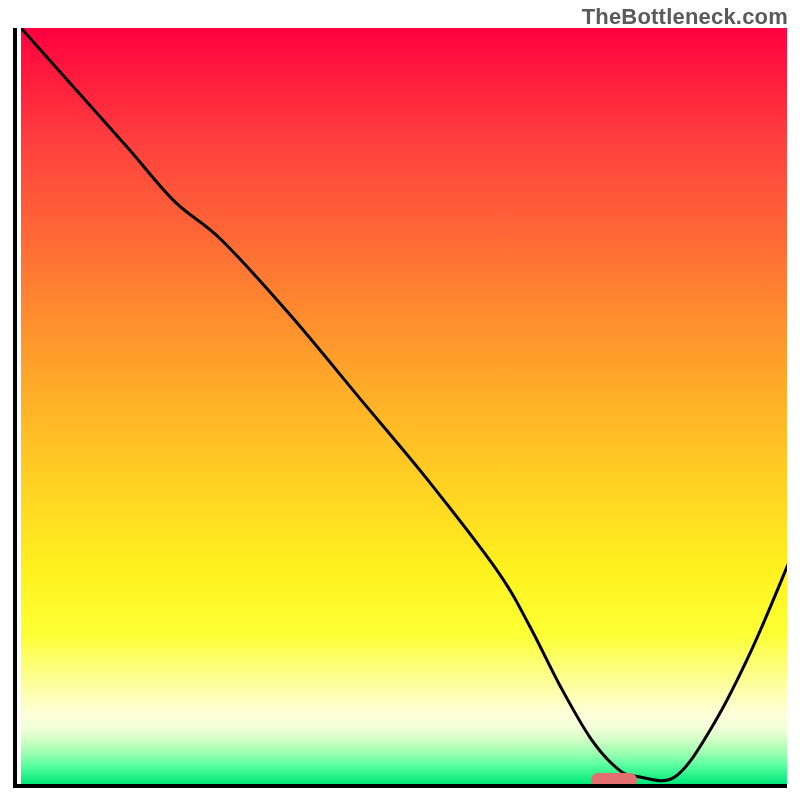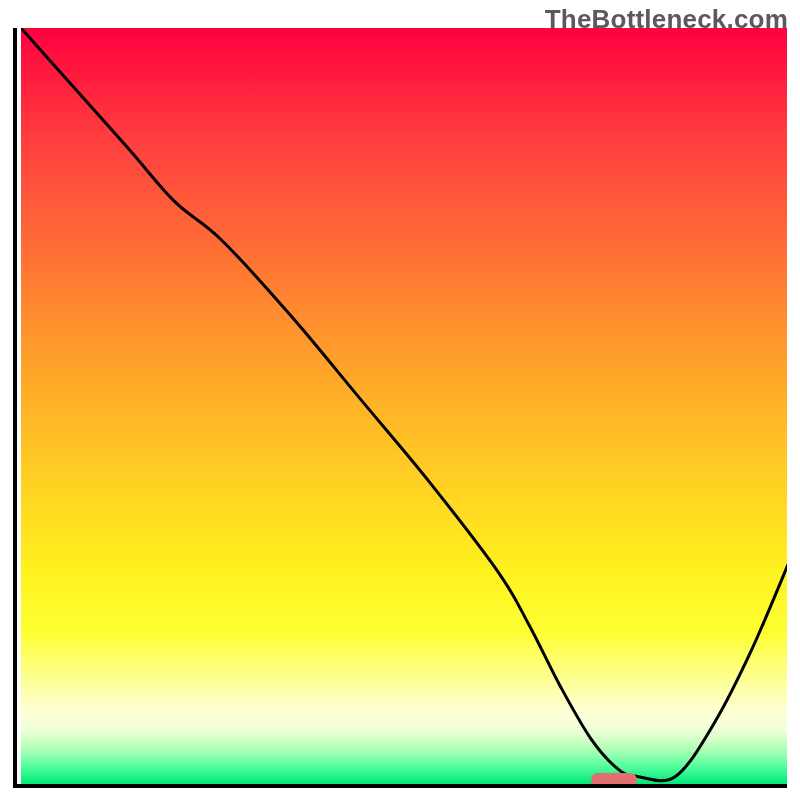--- a/index.html
+++ b/index.html
@@ -13,21 +13,21 @@
   }
   .stage {
     position: relative;
     width: 800px;
     height: 800px;
   }
   .watermark {
     position: absolute;
     top: 4px;
     right: 12px;
-    font-size: 26px;
+    font-size: 22px;
     font-weight: 600;
     color: #5a5a5a;
     letter-spacing: 0.2px;
     z-index: 10;
   }
   .plot-outer {
     position: absolute;
     left: 13px;
     top: 28px;
     width: 774px;

